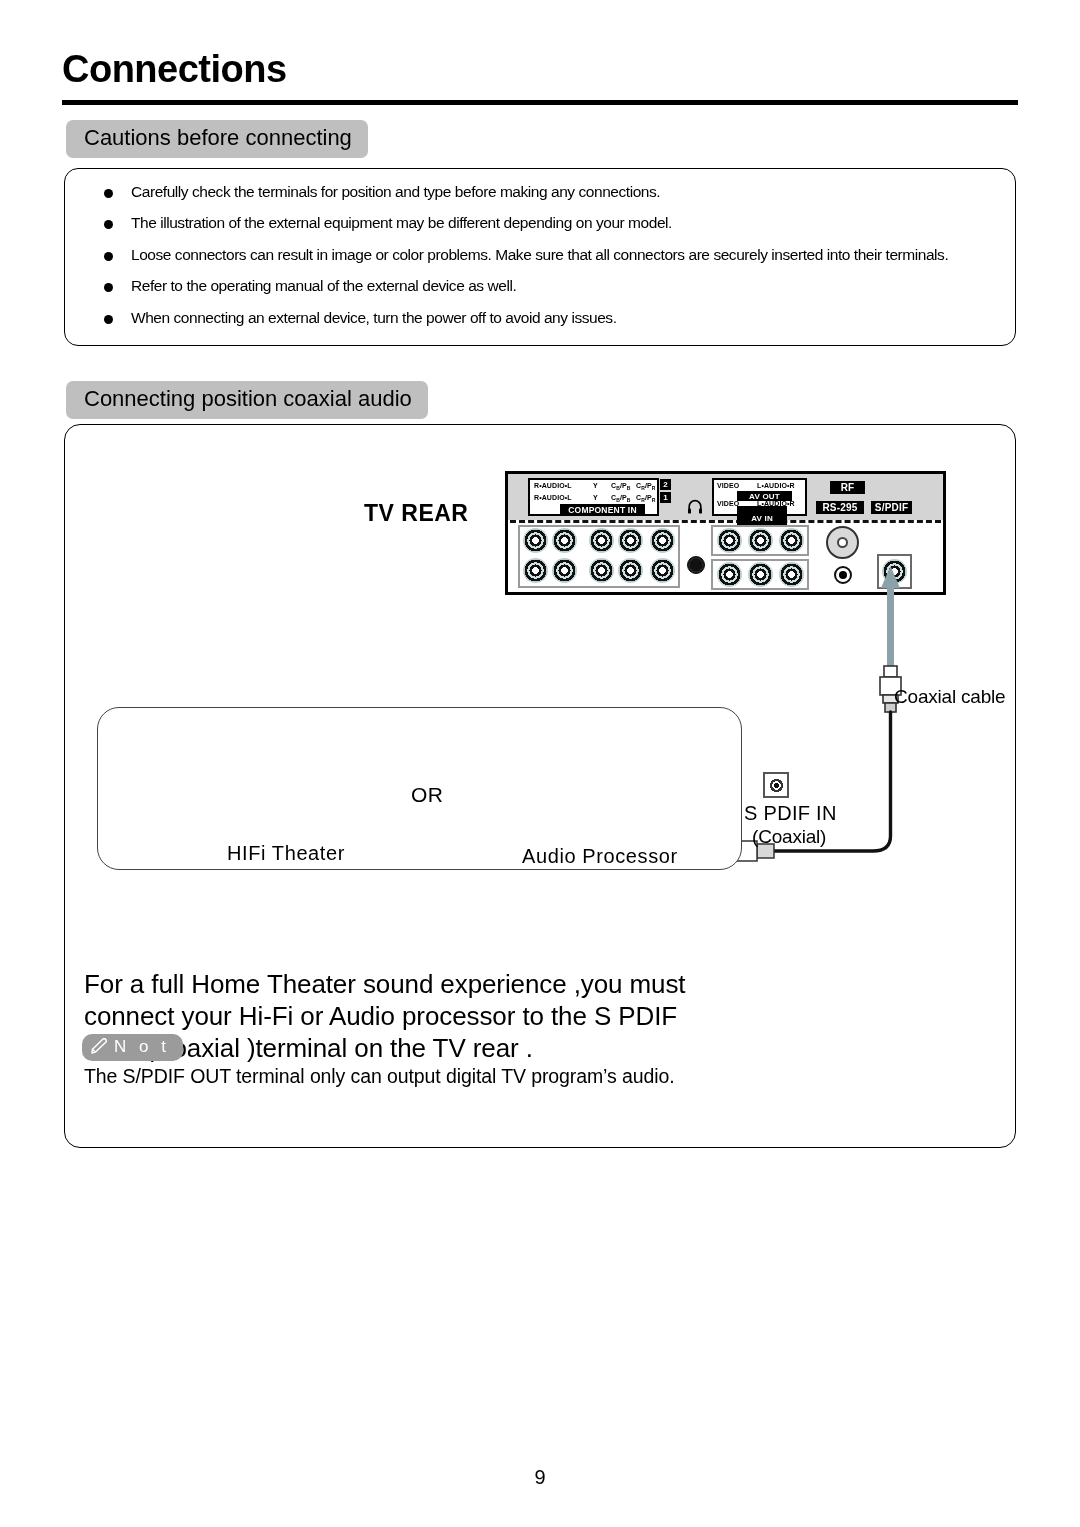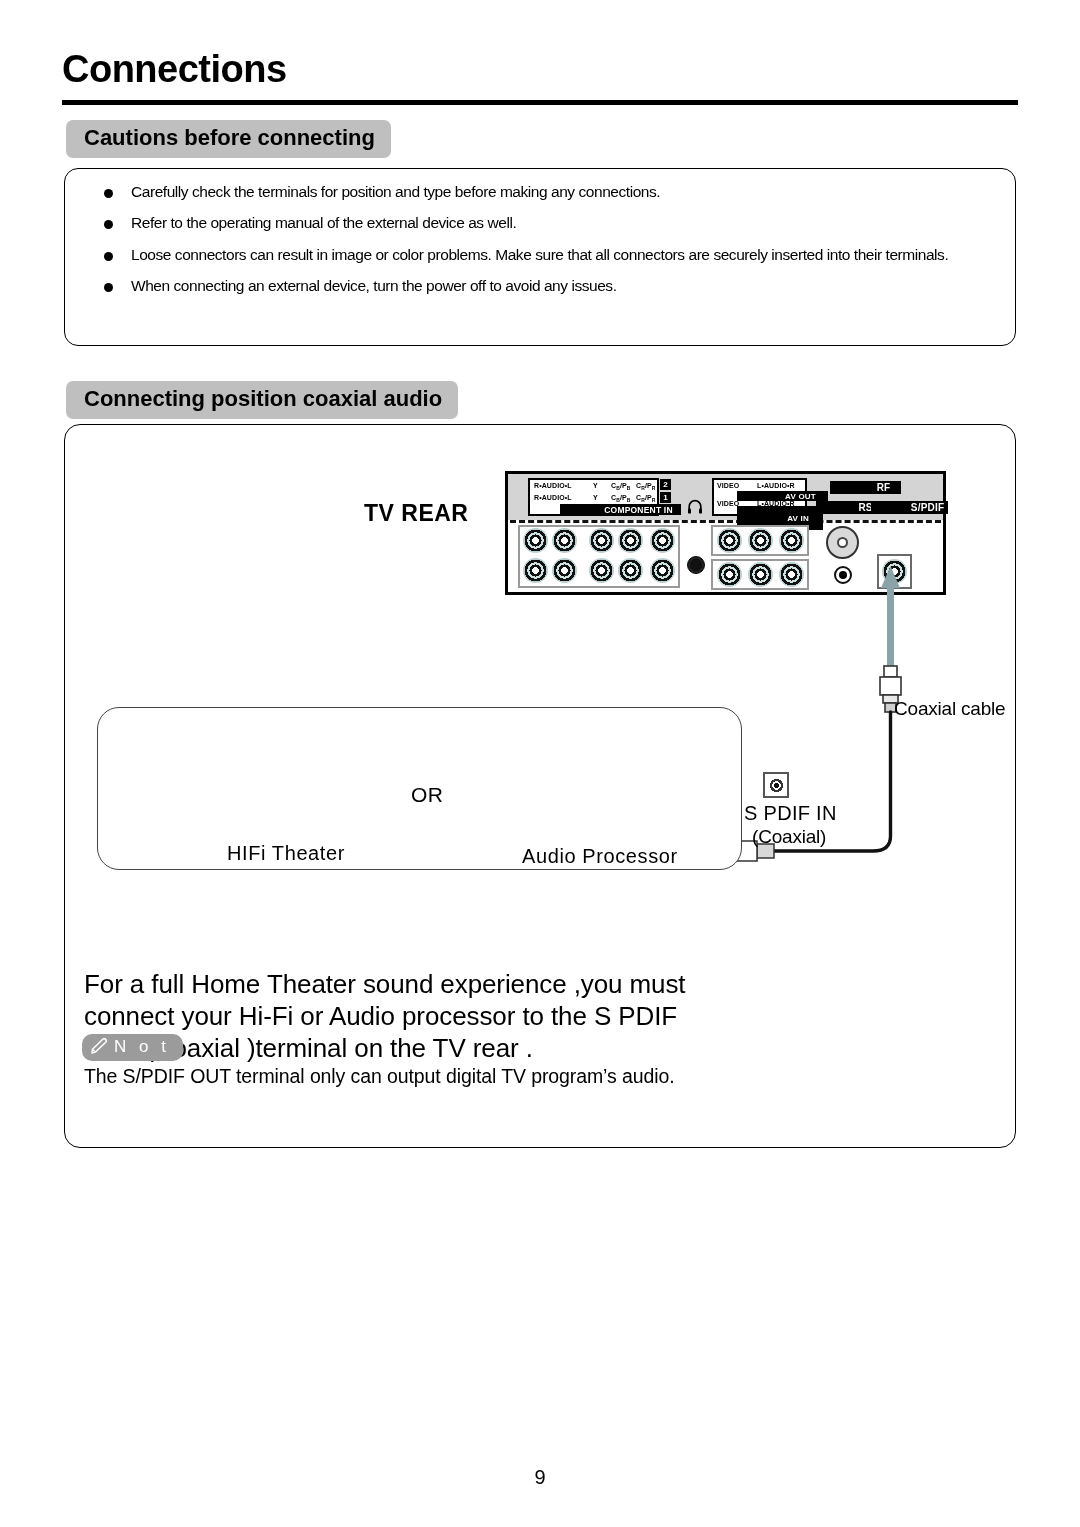--- a/index.html
+++ b/index.html
@@ -15,21 +15,21 @@
     position:absolute;left:62px;top:48px;
     font-size:38px;font-weight:bold;letter-spacing:-0.5px;
   }
   .title-rule{
     position:absolute;left:62px;top:100px;width:956px;height:5px;background:#000;
   }
 
   
   .section-head{
     position:absolute;background:#bfbfbf;border-radius:7px;
-    font-size:22px;font-weight:bold;color:#000;
+    font-size:22px;font-weight:normal;color:#000;
     padding:5px 16px 7px 18px;white-space:nowrap;
   }
   #sec-cautions{left:66px;top:120px;}
   #sec-coax{left:66px;top:381px;}
 
   
   .cautions-box{
     position:absolute;left:64px;top:168px;width:952px;height:178px;
     border:1.6px solid #000;border-radius:14px;box-sizing:border-box;
   }
@@ -74,21 +74,20 @@
   .panel-bottom{
     position:absolute;left:3px;top:52px;width:435px;height:69px;background:#fff;
   }
 
   
   .chip{
     position:absolute;background:#000;color:#fff;
     font-size:7px;font-weight:bold;letter-spacing:.2px;
     display:flex;align-items:center;justify-content:center;
     font-family:"Liberation Sans", sans-serif;
-    padding-left:36px;
   }
   .chip-outline{
     position:absolute;border:2px solid #000;box-sizing:border-box;background:#fff;
   }
   .lbl{
     position:absolute;font-size:7px;font-weight:bold;color:#000;
     font-family:"Liberation Sans", sans-serif;letter-spacing:.1px;
     white-space:nowrap;
   }
   .lbl sub{font-size:5px;}
@@ -128,21 +127,21 @@
   .rs232-jack::after{
     content:"";width:8px;height:8px;border-radius:50%;background:#000;
   }
   .spdif-hi{
     position:absolute;border:2px solid #6a6a6a;box-sizing:border-box;background:#fff;
   }
 
   
   .cable-svg{position:absolute;left:495px;top:470px;width:545px;height:400px;}
   .coax-label{
-    position:absolute;left:894px;top:686px;font-size:19px;letter-spacing:-0.2px;margin-top:12px;
+    position:absolute;left:894px;top:686px;font-size:19px;letter-spacing:-0.2px;
   }
 
   
   .spdif-socket{
     position:absolute;left:763px;top:772px;width:26px;height:26px;
     border:2px solid #555;box-sizing:border-box;background:#fff;
     display:flex;align-items:center;justify-content:center;
   }
   .spdif-socket::after{
     content:"";width:15px;height:15px;border-radius:50%;
@@ -201,25 +200,29 @@
   <div class="section-head" id="sec-cautions">Cautions before connecting</div>
 
   <div class="cautions-box">
     <div class="bullets">
       <div class="bullet-row">
         <span class="bullet-dot"></span>
         <span class="bullet-text">Carefully check the terminals for position and type before making any connections.</span>
       </div>
       <div class="bullet-row">
         <span class="bullet-dot"></span>
+        <span class="bullet-text">The illustration of the external equipment may be different depending on your model.</span>
+      </div>
+      <div class="bullet-row">
+        <span class="bullet-dot"></span>
+        <span class="bullet-text">Loose connectors can result in image or color problems. Make sure that all connectors are securely inserted into their terminals.</span>
+      </div>
+      <div class="bullet-row">
+        <span class="bullet-dot"></span>
         <span class="bullet-text">Refer to the operating manual of the external device as well.</span>
-      </div>
-      <div class="bullet-row">
-        <span class="bullet-dot"></span>
-        <span class="bullet-text">Loose connectors can result in image or color problems. Make sure that all connectors are securely inserted into their terminals.</span>
       </div>
       <div class="bullet-row">
         <span class="bullet-dot"></span>
         <span class="bullet-text">When connecting an external device, turn the power off to avoid any issues.</span>
       </div>
     </div>
   </div>
 
   <div class="section-head" id="sec-coax">Connecting position coaxial audio</div>
 

